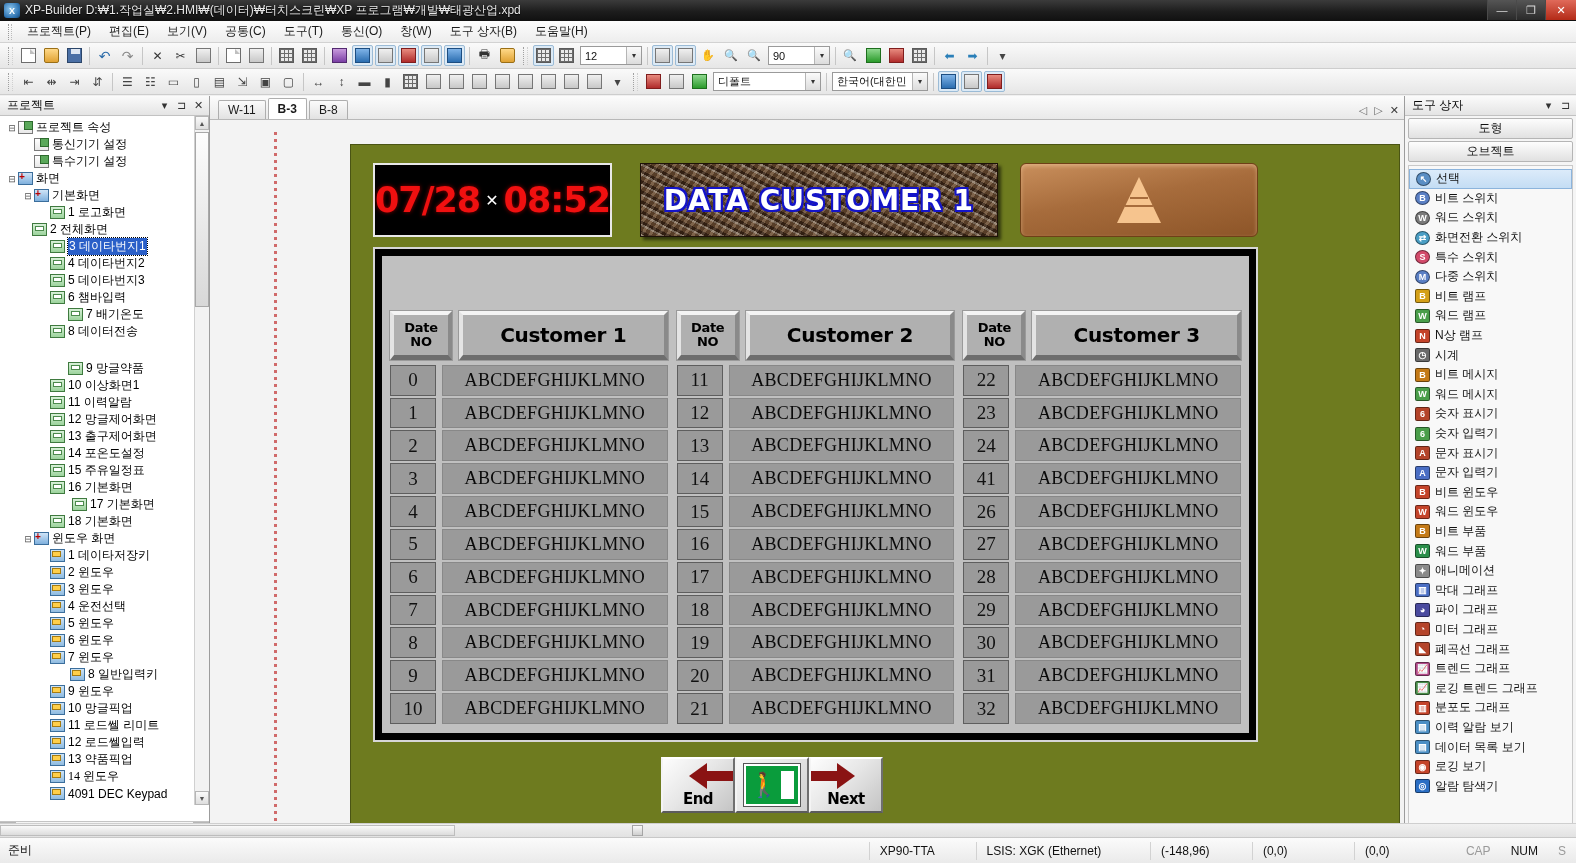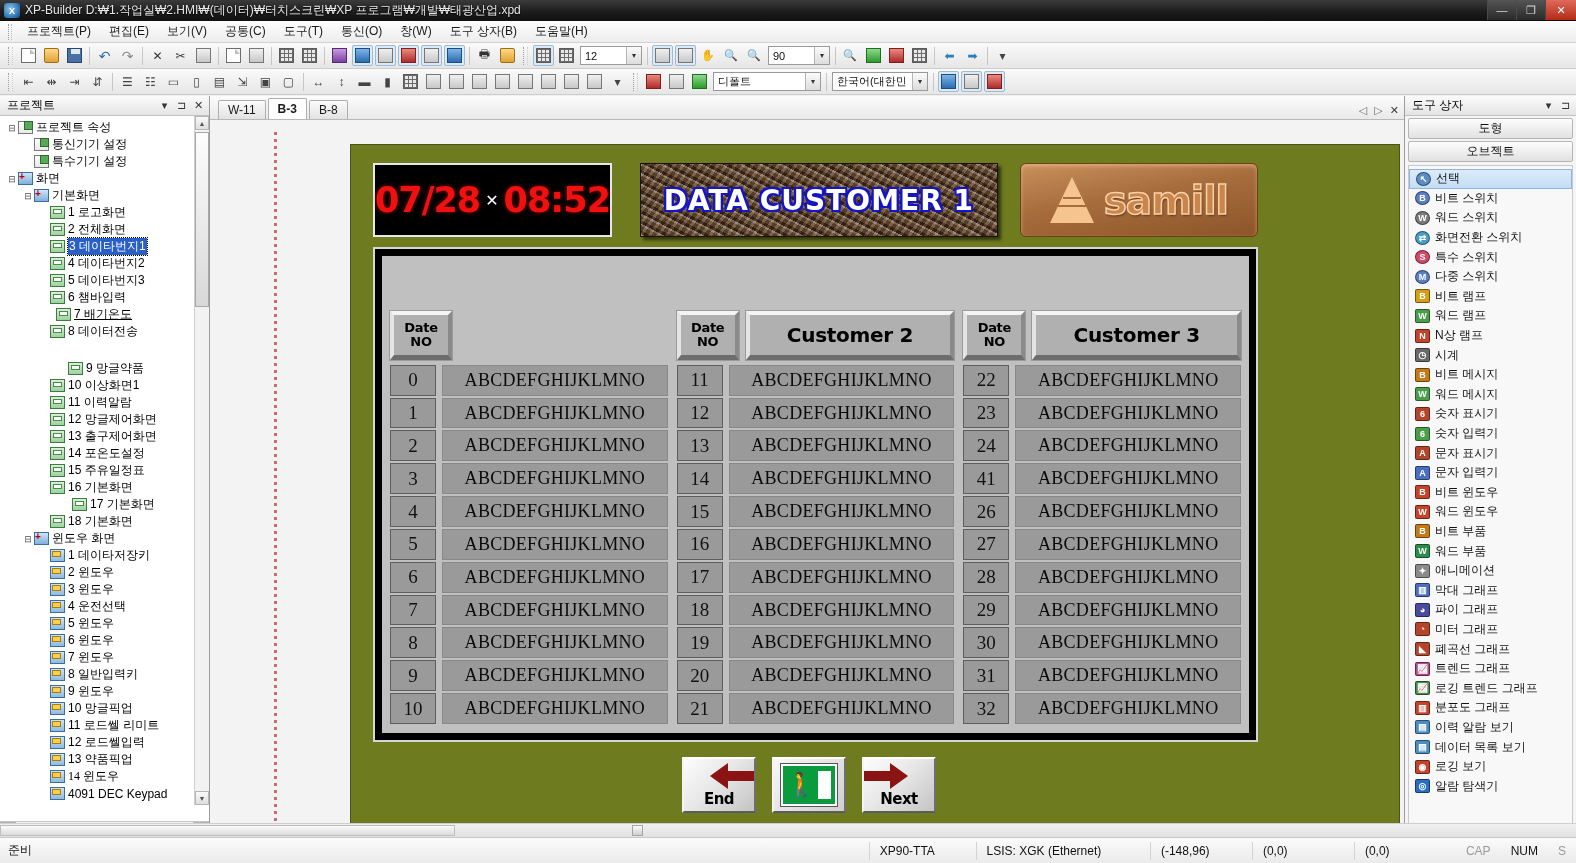--- a/index.html
+++ b/index.html
@@ -282,21 +282,21 @@
     font-family:"Liberation Serif", serif; font-size:19px; color:#111;
   }
   .cell-val {
     flex:1; background:#9a9a9a; border:1px solid #888;
     display:flex; align-items:center; justify-content:center;
     font-family:"Liberation Serif", serif; font-size:18px; color:#0a0a0a;
     letter-spacing:.3px;
   }
 
   
-  .btn-row { position:absolute; left:331px; top:612px; display:flex; gap:16px; }
+  .btn-row { position:absolute; left:310px; top:612px; display:flex; }
   .hbtn {
     width:74px; height:56px; position:relative;
     background:linear-gradient(135deg,#fdfdfd 0%,#e6e6e6 48%,#c4c4c4 100%);
     border-top:2px solid #ffffff; border-left:2px solid #f4f4f4;
     border-right:2px solid #6f6f6f; border-bottom:2px solid #5c5c5c;
     display:flex; flex-direction:column; align-items:center; justify-content:center;
   }
   .hbtn .lab {
     font-family:"DejaVu Sans", sans-serif; font-weight:bold; font-size:15px; color:#000;
     margin-top:1px; letter-spacing:-.5px;
@@ -661,21 +661,21 @@
         <div class="tnode" style="padding-left: 22px;">
           <span class="twist">⊟</span>
           <span class="tico ico-plus"></span>
           <span class="tlabel">기본화면</span>
         </div>
         <div class="tnode" style="padding-left: 38px;">
           <span class="twist"></span>
           <span class="tico ico-scr"></span>
           <span class="tlabel">1 로고화면</span>
         </div>
-        <div class="tnode" style="padding-left: 38px;">
+        <div class="tnode" style="padding-left: 20px;">
           <span class="twist"></span>
           <span class="tico ico-scr"></span>
           <span class="tlabel">2 전체화면</span>
         </div>
         <div class="tnode sel" style="padding-left: 38px;">
           <span class="twist"></span>
           <span class="tico ico-scr"></span>
           <span class="tlabel">3 데이타번지1</span>
         </div>
         <div class="tnode" style="padding-left: 38px;">
@@ -686,21 +686,21 @@
         <div class="tnode" style="padding-left: 38px;">
           <span class="twist"></span>
           <span class="tico ico-scr"></span>
           <span class="tlabel">5 데이타번지3</span>
         </div>
         <div class="tnode" style="padding-left: 38px;">
           <span class="twist"></span>
           <span class="tico ico-scr"></span>
           <span class="tlabel">6 챔바입력</span>
         </div>
-        <div class="tnode" style="padding-left: 44px; text-decoration: underline;">
+        <div class="tnode" style="padding-left: 56px;">
           <span class="twist"></span>
           <span class="tico ico-scr"></span>
           <span class="tlabel">7 배기온도</span>
         </div>
         <div class="tnode" style="padding-left: 38px;">
           <span class="twist"></span>
           <span class="tico ico-scr"></span>
           <span class="tlabel">8 데이터전송</span>
         </div>
         <div class="tnode" style="padding-left: 56px; margin-top: 20px;">
@@ -786,21 +786,21 @@
         <div class="tnode" style="padding-left: 38px;">
           <span class="twist"></span>
           <span class="tico ico-win"></span>
           <span class="tlabel">6 윈도우</span>
         </div>
         <div class="tnode" style="padding-left: 38px;">
           <span class="twist"></span>
           <span class="tico ico-win"></span>
           <span class="tlabel">7 윈도우</span>
         </div>
-        <div class="tnode" style="padding-left: 38px;">
+        <div class="tnode" style="padding-left: 58px;">
           <span class="twist"></span>
           <span class="tico ico-win"></span>
           <span class="tlabel">8 일반입력키</span>
         </div>
         <div class="tnode" style="padding-left: 38px;">
           <span class="twist"></span>
           <span class="tico ico-win"></span>
           <span class="tlabel">9 윈도우</span>
         </div>
         <div class="tnode" style="padding-left: 38px;">
@@ -862,34 +862,34 @@
           <div class="clock-box">
             <span class="clock-txt">07/28</span>
             <span class="clock-sep">✕</span>
             <span class="clock-txt">08:52</span>
           </div>
           <div class="title-box">
             <span class="title-txt">DATA  CUSTOMER 1</span>
           </div>
           <div class="logo-box">
             <span class="logo-tri"></span>
-            <span class="logo-txt">samill</span>
           </div>
         </div>
 
         <div class="table-panel">
           <div class="table-inner" id="table-inner">
               <div class="tcol">
                 <div class="tcol-head">
                   <div class="head-cell head-date">
                     <div>
                       <div>Date</div>
                       <div>NO</div>
                     </div>
                   </div>
+                  <div class="head-cell head-cust">Customer 1</div>
                 </div>
                 <div class="trow">
                   <div class="cell-no">0</div>
                   <div class="cell-val">ABCDEFGHIJKLMNO</div>
                 </div>
                 <div class="trow">
                   <div class="cell-no">1</div>
                   <div class="cell-val">ABCDEFGHIJKLMNO</div>
                 </div>
                 <div class="trow">

